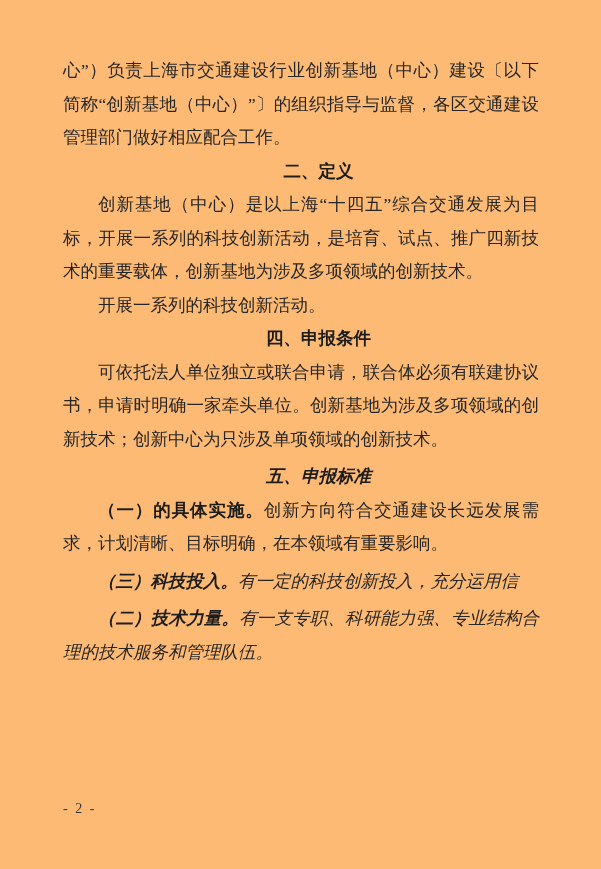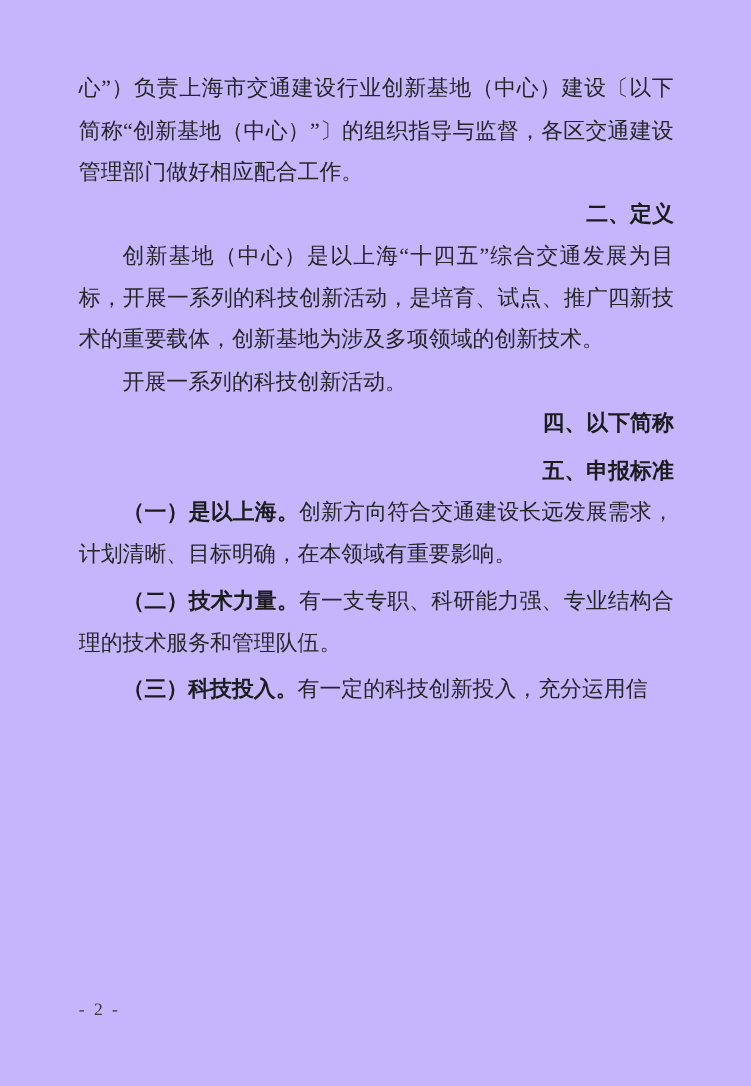--- a/index.html
+++ b/index.html
@@ -4,21 +4,21 @@
 <style>
   html, body {
     margin: 0;
     padding: 0;
     background: #ffffff;
   }
   .page {
     position: relative;
     width: 601px;
     height: 869px;
-    background: #c4b5fd;
+    background: #fdba74;
     overflow: hidden;
     font-family: "Liberation Serif", "DejaVu Serif", serif;
   }
   .body-text {
     position: absolute;
     left: 63px;
     top: 54px;
     width: 476px;
     font-size: 17.5px;
     line-height: 33.5px;
@@ -30,29 +30,30 @@
     margin: 0;
     padding: 0;
   }
   .indent {
     text-indent: 2em;
   }
   .heading {
     font-family: "Liberation Sans", "DejaVu Sans", sans-serif;
     font-weight: bold;
     color: #1c1c1c;
-    text-align: right;
+    text-align: center;
   }
   .lead {
     font-family: "Liberation Sans", "DejaVu Sans", sans-serif;
     font-weight: bold;
     color: #1c1c1c;
   }
   .extra-gap {
     margin-top: 4px !important;
+    font-style: italic;
   }
   .page-number {
     position: absolute;
     left: 63px;
     top: 801px;
     font-size: 14px;
     letter-spacing: 2px;
     color: #3a3a3a;
     font-family: "Liberation Serif", "DejaVu Serif", serif;
   }
@@ -66,27 +67,28 @@
     <p class="para">心”）负责上海市交通建设行业创新基地（中心）建设〔以下简称“创新基地（中心）”〕的组织指导与监督，各区交通建设管理部门做好相应配合工作。</p>
 
 
     <p class="heading indent">二、定义</p>
 
     <p class="para indent">创新基地（中心）是以上海“十四五”综合交通发展为目标，开展一系列的科技创新活动，是培育、试点、推广四新技术的重要载体，创新基地为涉及多项领域的创新技术。</p>
 
 
     <p class="para indent">开展一系列的科技创新活动。</p>
 
-    <p class="heading indent">四、以下简称</p>
+    <p class="heading indent">四、申报条件</p>
 
+    <p class="para indent">可依托法人单位独立或联合申请，联合体必须有联建协议书，申请时明确一家牵头单位。创新基地为涉及多项领域的创新技术；创新中心为只涉及单项领域的创新技术。</p>
 
     <p class="heading indent extra-gap">五、申报标准</p>
 
-    <p class="para indent"><span class="lead">（一）是以上海。</span><span>创新方向符合交通建设长远发展需求，计划清晰、目标明确，在本领域有重要影响。</span></p>
+    <p class="para indent"><span class="lead">（一）的具体实施。</span><span>创新方向符合交通建设长远发展需求，计划清晰、目标明确，在本领域有重要影响。</span></p>
+
+    <p class="para indent extra-gap"><span class="lead">（三）科技投入。</span><span>有一定的科技创新投入，充分运用信</span></p>
 
     <p class="para indent extra-gap"><span class="lead">（二）技术力量。</span><span>有一支专职、科研能力强、专业结构合理的技术服务和管理队伍。</span></p>
-
-    <p class="para indent extra-gap"><span class="lead">（三）科技投入。</span><span>有一定的科技创新投入，充分运用信</span></p>
 
   </div>
 
   <div class="page-number">- 2 -</div>
 </div>
 
 </body></html>

